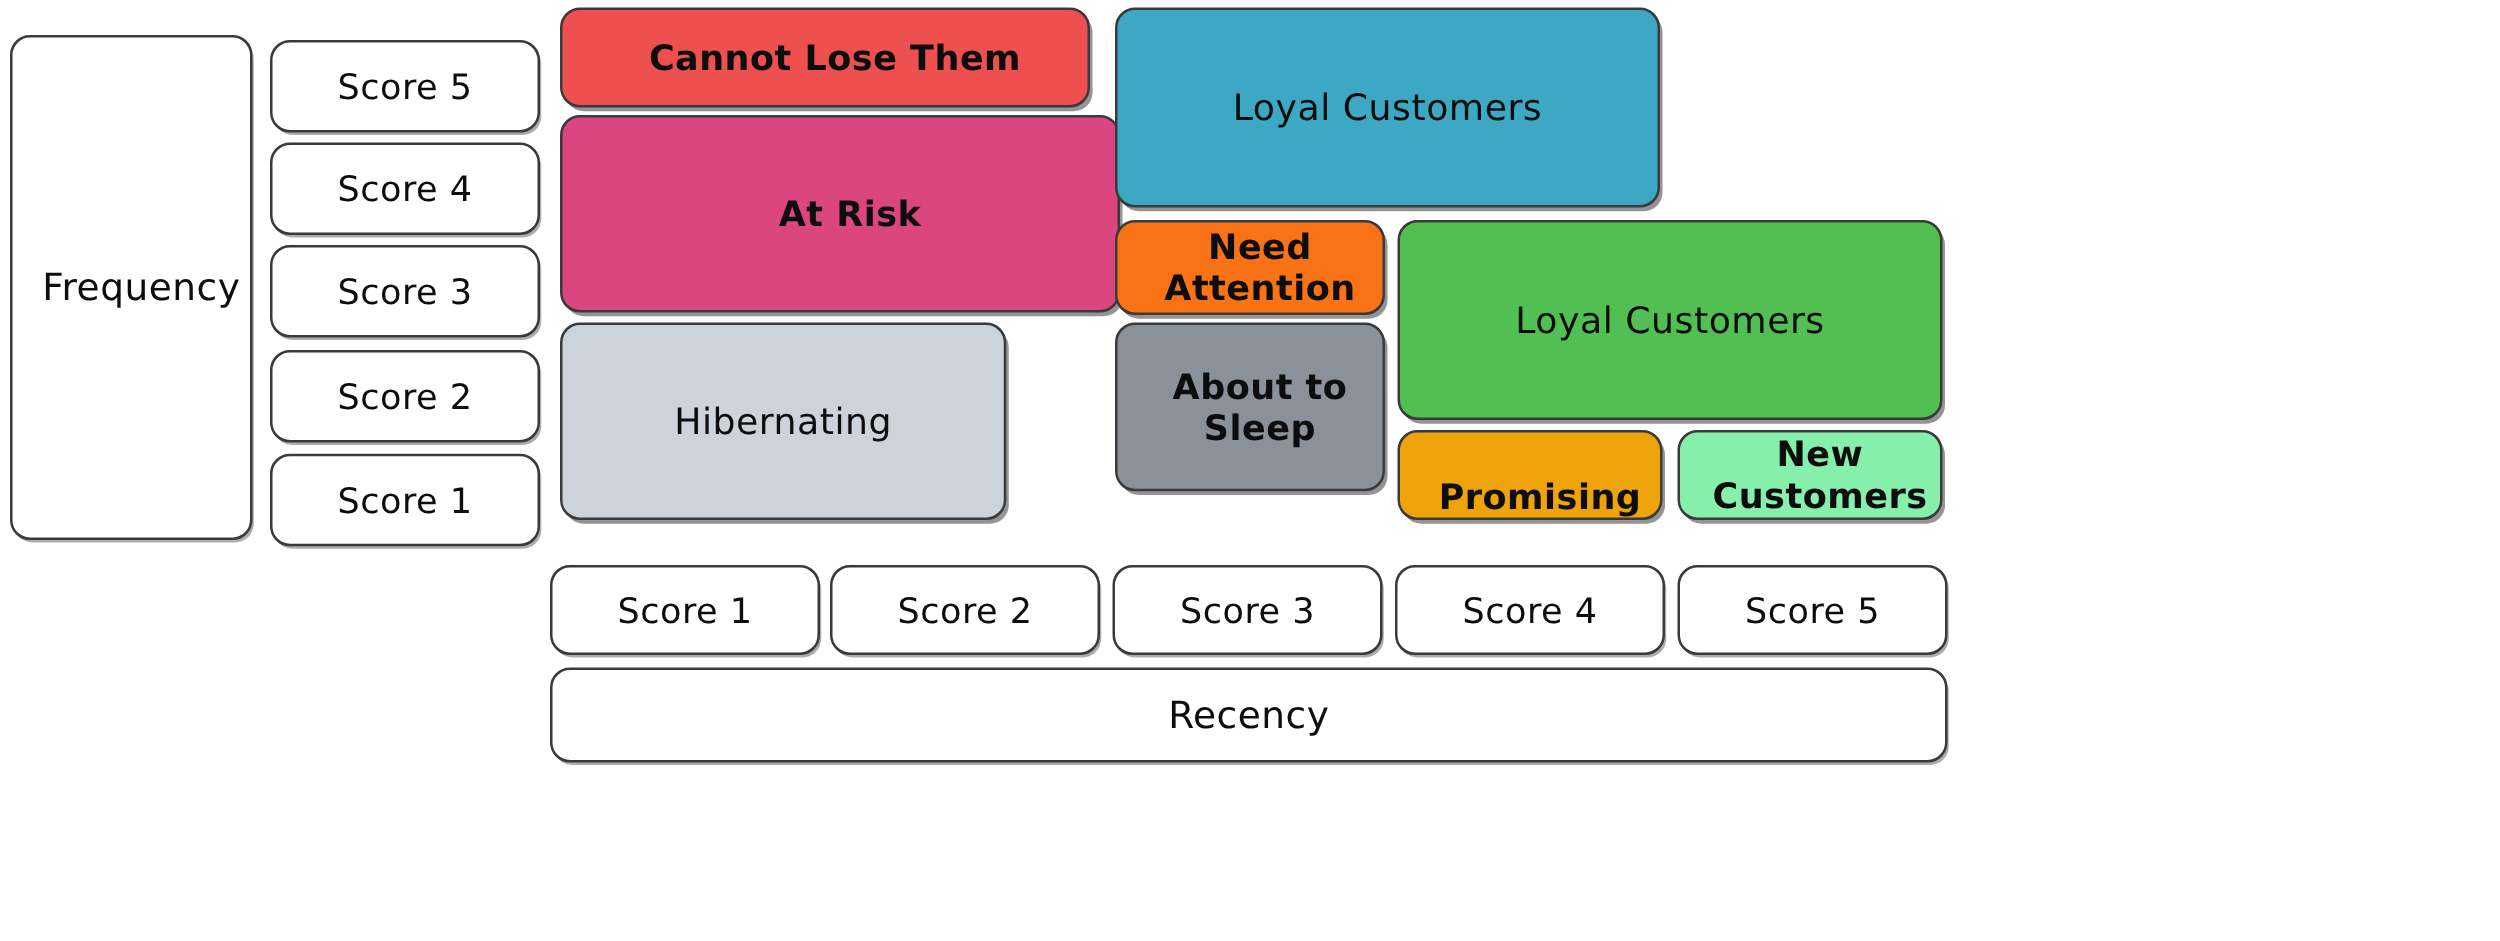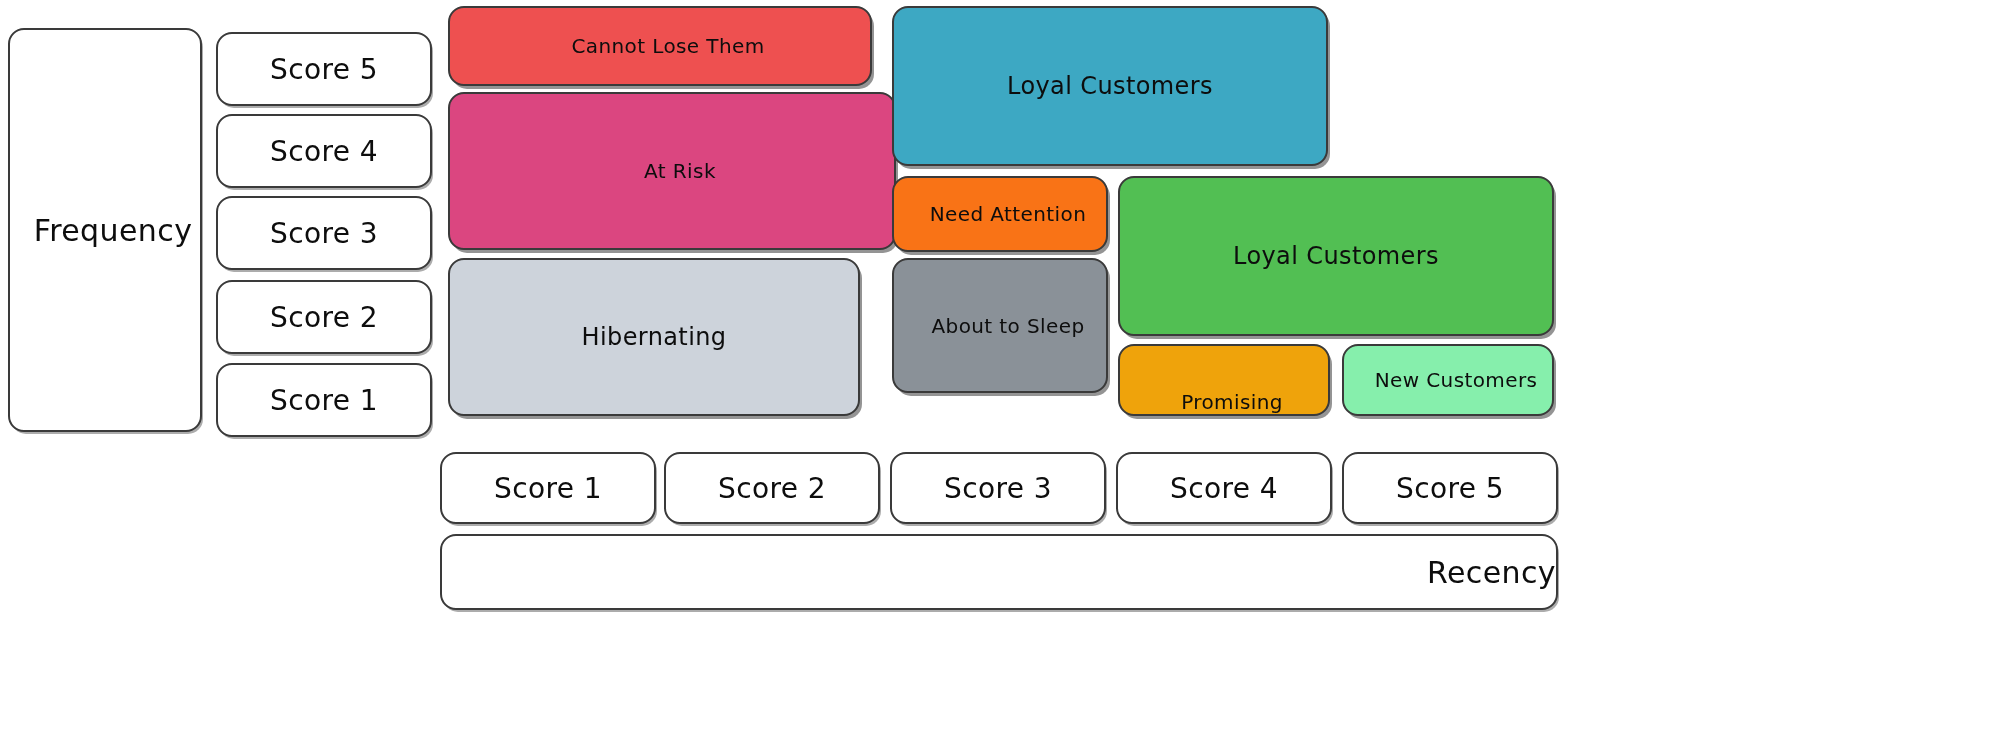--- a/index.html
+++ b/index.html
@@ -42,33 +42,33 @@
     border: 2px solid #3a3a3a;
   }
   .label-axis {
     font-size: 30px;
     padding-left: 16px;
   }
   .label-score {
     font-size: 28px;
   }
   .label-seg {
-    font-size: 20px;
-    font-weight: 400;
+    font-size: 28px;
+    font-weight: 700;
     padding-left: 16px;
   }
   .label-seg-lite {
-    font-size: 24px;
+    font-size: 29px;
     font-weight: 500;
   }
   .recency-inner {
     position: absolute;
     left: 0;
     right: 0;
-    text-align: right;
+    text-align: center;
     font-size: 30px;
   }
 </style>
 </head>
 <body>
 
 <div id="canvas">
 
   <div class="box plain label-axis" style="left:8px; top:6px; width:194px; height:404px;">
     <span>Frequency</span>
@@ -91,21 +91,21 @@
   </div>
 
   <div class="box seg label-seg" style="left:448px; top:6px; width:424px; height:80px; background:#ee5050;">
     <span>Cannot Lose Them</span>
   </div>
 
   <div class="box seg label-seg" style="left:448px; top:92px; width:448px; height:158px; background:#db4680;">
     <span>At Risk</span>
   </div>
 
-  <div class="box seg label-seg-lite" style="left:448px; top:258px; width:412px; height:158px; background:#cdd3db;text-align:right;">
+  <div class="box seg label-seg-lite" style="left:448px; top:258px; width:357px; height:158px; background:#cdd3db;text-align:right;">
     <span>Hibernating</span>
   </div>
 
   <div class="box seg label-seg-lite" style="left:892px; top:6px; width:436px; height:160px; background:#3da8c3;">
     <span>Loyal Customers</span>
   </div>
 
   <div class="box seg label-seg" style="left:892px; top:176px; width:216px; height:76px; background:#f97316;">
     <span>Need Attention</span>
   </div>

